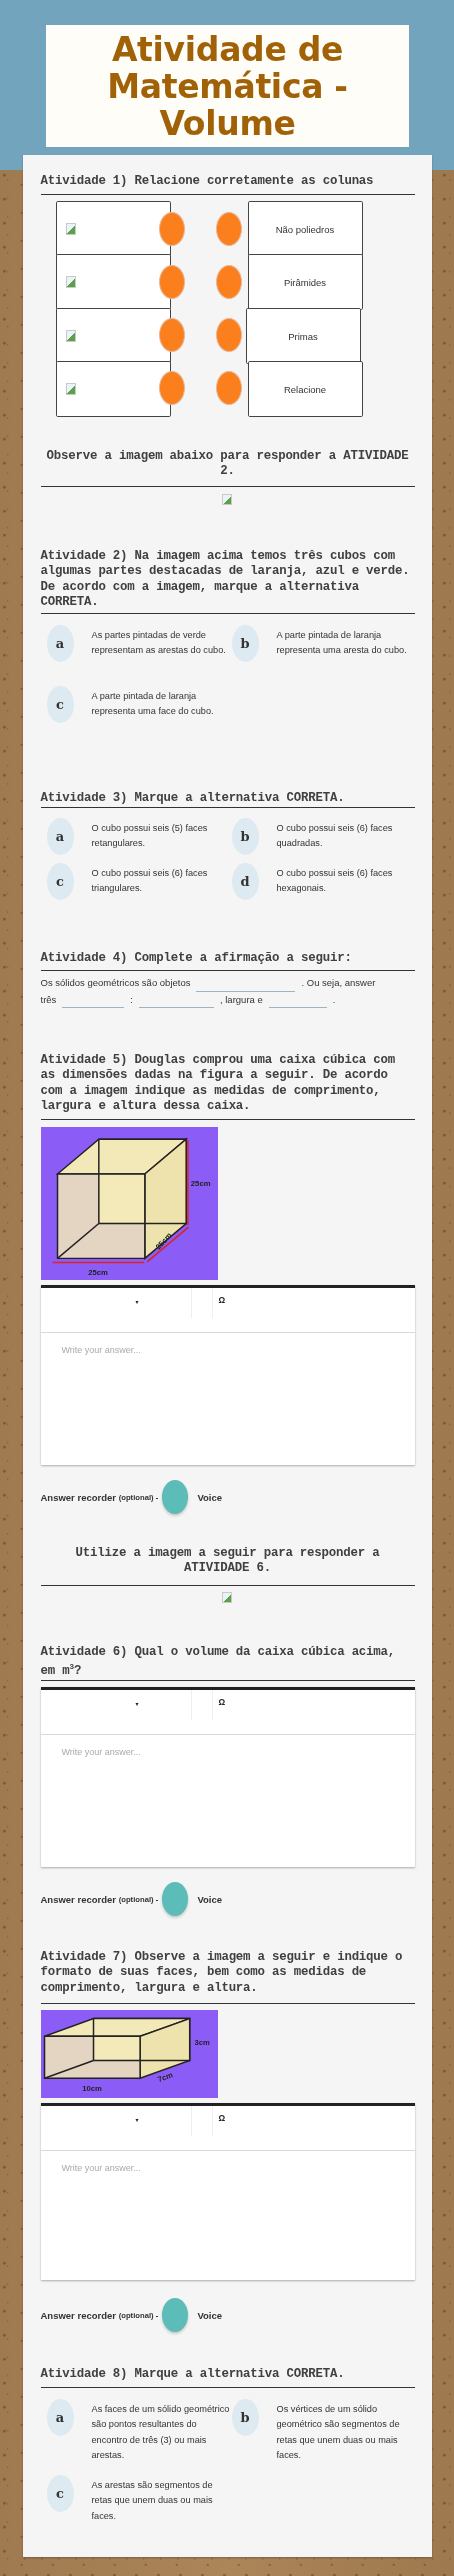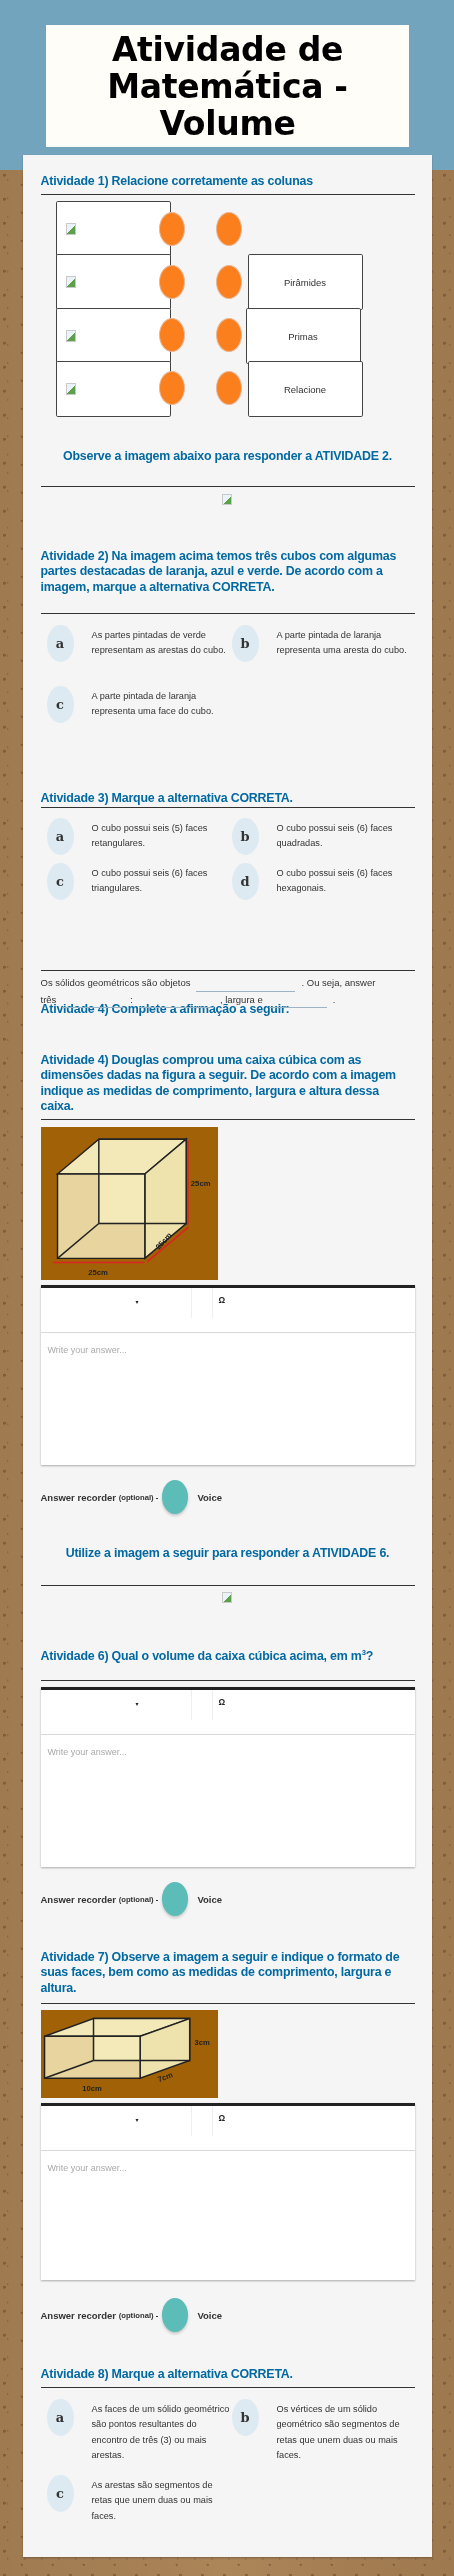--- a/index.html
+++ b/index.html
@@ -16,31 +16,31 @@
     background-size: 22px 24px, 31px 28px, 17px 18.3px, 100% 100%;
   }
   .sky { position: absolute; left: 0; top: 0; width: 454px; height: 170px; background: #73a4bd; }
   .title-box {
     position: absolute; left: 46px; top: 25px; width: 363px; height: 122px;
     background: #fffdf8; display: flex; align-items: center; justify-content: center;
     text-align: center;
   }
   .title-box h1 {
     font-family: "DejaVu Sans", sans-serif; font-weight: 700; font-size: 33px;
-    line-height: 37px; color: #000000; letter-spacing: -0.3px;
+    line-height: 37px; color: #a16207; letter-spacing: -0.3px;
   }
   .card {
     position: absolute; left: 22.5px; top: 155px; width: 409px; height: 2402px;
     background: #f5f5f5; box-shadow: 0 0.6px 1.8px rgba(0,0,0,0.25);
   }
   .abs { position: absolute; }
   .heading {
     position: absolute; left: 18px; width: 374px;
-    font-family: Liberation Sans, sans-serif; font-weight: 700; font-size: 12.4px;
-    line-height: 15.4px; color: #0369a1; letter-spacing: -0.2px;
+    font-family: Liberation Mono, monospace; font-weight: 700; font-size: 12.4px;
+    line-height: 15.4px; color: #404040; letter-spacing: -0.2px;
   }
   .heading.center { text-align: center; }
   .rule { position: absolute; left: 18px; width: 374px; height: 1.2px; background: #333; }
   
   .mbox {
     position: absolute; width: 115px; height: 56px; background: #fff;
     border: 0.9px solid #444; border-radius: 1.8px;
     display: flex; align-items: center; justify-content: center;
     font-size: 9.5px; color: #333;
   }
@@ -64,32 +64,32 @@
     position: absolute; left: 45px; top: 0; width: 139px;
     font-size: 9.2px; line-height: 15.4px; color: #333;
   }
   
   .fill-line { font-size: 9.5px; line-height: 16.6px; color: #333; position: absolute; left: 18px; width: 378px; }
   .blank {
     display: inline-block; height: 12px; border-bottom: 0.9px solid #9bb3c5;
     vertical-align: bottom; margin: 0 6px;
   }
   
-  .fig { position: absolute; left: 18px; background: #a16207; }
+  .fig { position: absolute; left: 18px; background: #8b5cf6; }
   
   .editor {
     position: absolute; left: 18px; width: 374px; background: #fff;
     box-shadow: 0 0.6px 1.8px rgba(0,0,0,0.3); border-top: 3.5px solid #222;
   }
   .toolbar { position: relative; height: 45px; border-bottom: 1.2px solid #d8d8d8; }
   .tb-caret { position: absolute; left: 95px; top: 9.5px; font-size: 6px; color: #222; }
   .tb-sep1 { position: absolute; left: 150px; top: 0; width: 0.6px; height: 30px; background: #eee; }
   .tb-sep2 { position: absolute; left: 171px; top: 0; width: 0.6px; height: 30px; background: #eee; }
   .tb-omega { position: absolute; left: 178px; top: 7px; font-size: 8.3px; font-weight: 700; color: #222; }
-  .ed-area { padding: 12px 7px; font-size: 9px; color: #aaa; }
+  .ed-area { padding: 12px 21px; font-size: 9px; color: #aaa; }
   .recorder {
     position: absolute; left: 18px; display: flex; align-items: center;
     font-weight: 700; font-size: 9.5px; color: #333;
   }
   .recorder small { font-size: 7.7px; }
   .mic {
     width: 26px; height: 34px; border-radius: 50%; background: #5bbcb8;
     box-shadow: 0 1.8px 3px rgba(0,0,0,0.2); margin: 0 9.5px 0 3.5px;
   }
 </style>
@@ -104,20 +104,21 @@
 <div class="card">
 
   <div class="heading" style="top:19px">Atividade 1) Relacione corretamente as colunas</div>
   <div class="rule" style="top:39px"></div>
 
   <div class="mbox left" style="left:33px;top:46px">
       <span class="broken-img"></span>
     </div>
   <div class="mdot" style="left:136px;top:57px"></div>
   <div class="mdot" style="left:193px;top:57px"></div>
+  <div class="mbox" style="left:225px;top:46px">Não poliedros</div>
 
   <div class="mbox left" style="left:33px;top:99px">
       <span class="broken-img"></span>
     </div>
   <div class="mdot" style="left:136px;top:110px"></div>
   <div class="mdot" style="left:193px;top:110px"></div>
   <div class="mbox" style="left:225px;top:99px">Pirâmides</div>
 
   <div class="mbox left" style="left:33px;top:153px">
       <span class="broken-img"></span>
@@ -165,28 +166,28 @@
   </div>
   <div class="opt" style="left:24px;top:711px">
     <div class="opt-badge">c</div>
     <div class="opt-text">O cubo possui seis (6) faces triangulares.</div>
   </div>
   <div class="opt" style="left:209px;top:711px">
     <div class="opt-badge">d</div>
     <div class="opt-text">O cubo possui seis (6) faces hexagonais.</div>
   </div>
 
-  <div class="heading" style="top:847px">Atividade 4) Complete a afirmação a seguir:</div>
+  <div class="heading" style="top:796px">Atividade 4) Complete a afirmação a seguir:</div>
   <div class="rule" style="top:815px"></div>
   <div class="fill-line" style="top:820px">
     <span>Os sólidos geométricos são objetos</span><span class="blank" style="width:99px"></span><span>. Ou seja, answer</span><br>
     <span>três</span><span class="blank" style="width:62px"></span><span>:</span><span class="blank" style="width:75px"></span><span>, largura e</span><span class="blank" style="width:58px"></span><span>.</span>
   </div>
 
-  <div class="heading" style="top:898px">Atividade 4) Douglas comprou uma caixa cúbica com as dimensões dadas na figura a seguir. De acordo com a imagem indique as medidas de comprimento, largura e altura dessa caixa.</div>
+  <div class="heading" style="top:898px">Atividade 5) Douglas comprou uma caixa cúbica com as dimensões dadas na figura a seguir. De acordo com a imagem indique as medidas de comprimento, largura e altura dessa caixa.</div>
   <div class="rule" style="top:964px"></div>
   <div class="fig" style="top:972px;width:177px;height:153px">
     <svg width="177" height="153" viewBox="0 0 300 258">
       <polygon points="98,20 246,20 246,163 98,163" fill="#f3e9b8" stroke="#222" stroke-width="2.5"></polygon>
       <polygon points="28,79 98,20 246,20 176,79" fill="#f3e9b8" stroke="#222" stroke-width="2.5"></polygon>
       <polygon points="176,79 246,20 246,163 176,222" fill="#efe3ad" stroke="#222" stroke-width="2.5"></polygon>
       <polygon points="28,79 176,79 176,222 28,222" fill="#f3e9b8" fill-opacity="0.85" stroke="#222" stroke-width="2.5"></polygon>
       <line x1="28" y1="222" x2="98" y2="163" stroke="#222" stroke-width="2.5"></line>
       <line x1="98" y1="163" x2="246" y2="163" stroke="#222" stroke-width="2.5"></line>
       <line x1="98" y1="20" x2="98" y2="163" stroke="#222" stroke-width="2.5"></line>

